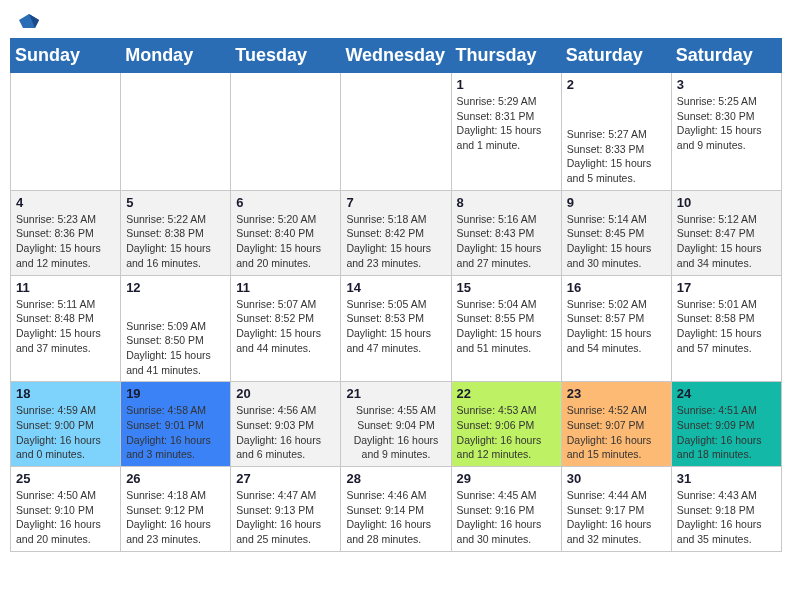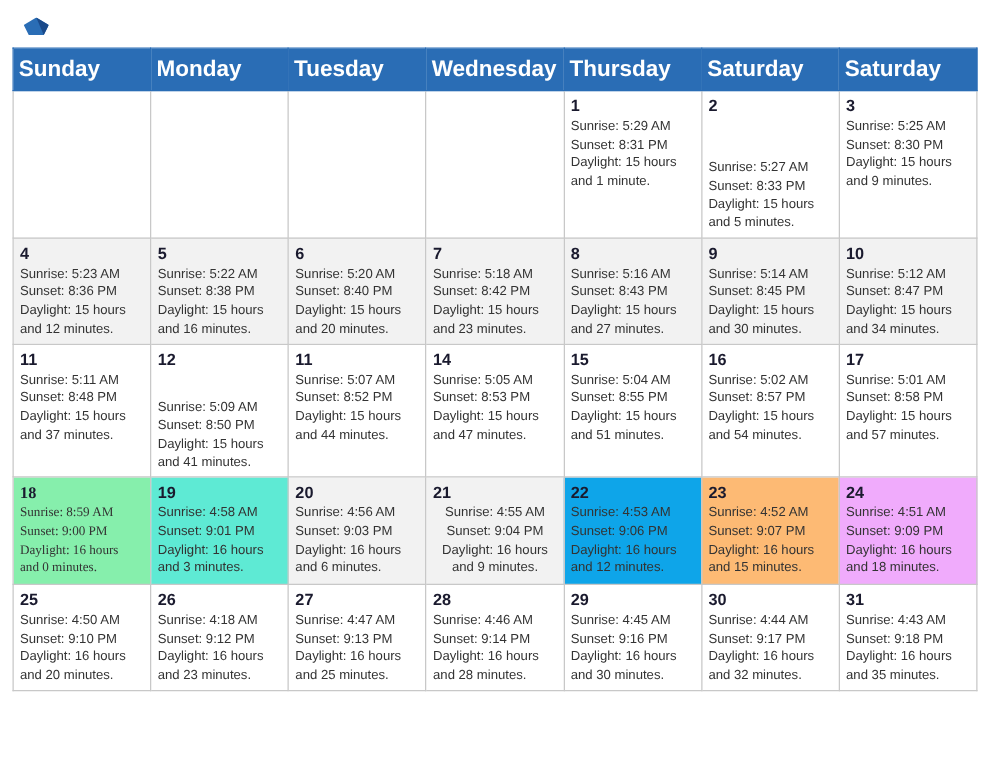--- a/index.html
+++ b/index.html
@@ -236,63 +236,63 @@
         </td>
         <td>
           <span class="day-num">17</span>
           <div class="day-info" style="white-space: pre-line;">Sunrise: 5:01 AM
 Sunset: 8:58 PM
 Daylight: 15 hours
 and 57 minutes.</div>
         </td>
       </tr>
       <tr>
-        <td style="background: #86efac; font-family: Liberation Serif, serif;">
+        <td style="background: #7dd3fc;">
           <span class="day-num">18</span>
-          <div class="day-info" style="white-space: pre-line;">Sunrise: 8:59 AM
+          <div class="day-info" style="white-space: pre-line;">Sunrise: 4:59 AM
 Sunset: 9:00 PM
 Daylight: 16 hours
 and 0 minutes.</div>
         </td>
-        <td style="background: #5eead4;">
+        <td style="background: #3b82f6;">
           <span class="day-num">19</span>
           <div class="day-info" style="white-space: pre-line;">Sunrise: 4:58 AM
 Sunset: 9:01 PM
 Daylight: 16 hours
 and 3 minutes.</div>
         </td>
         <td style="background: rgb(242, 242, 242);">
           <span class="day-num">20</span>
           <div class="day-info" style="white-space: pre-line;">Sunrise: 4:56 AM
 Sunset: 9:03 PM
 Daylight: 16 hours
 and 6 minutes.</div>
         </td>
         <td style="background: rgb(242, 242, 242); margin-top: 37px;">
           <span class="day-num">21</span>
           <div class="day-info" style="white-space: pre-line; text-align: center;">Sunrise: 4:55 AM
 Sunset: 9:04 PM
 Daylight: 16 hours
 and 9 minutes.</div>
         </td>
-        <td style="background: #0ea5e9; margin-left: 48px;">
+        <td style="background: #bef264; margin-left: 48px;">
           <span class="day-num">22</span>
           <div class="day-info" style="white-space: pre-line;">Sunrise: 4:53 AM
 Sunset: 9:06 PM
 Daylight: 16 hours
 and 12 minutes.</div>
         </td>
         <td style="background: #fdba74;">
           <span class="day-num">23</span>
           <div class="day-info" style="white-space: pre-line;">Sunrise: 4:52 AM
 Sunset: 9:07 PM
 Daylight: 16 hours
 and 15 minutes.</div>
         </td>
-        <td style="background: #f0abfc;">
+        <td style="background: #14b8a6;">
           <span class="day-num">24</span>
           <div class="day-info" style="white-space: pre-line;">Sunrise: 4:51 AM
 Sunset: 9:09 PM
 Daylight: 16 hours
 and 18 minutes.</div>
         </td>
       </tr>
       <tr>
         <td>
           <span class="day-num">25</span>

